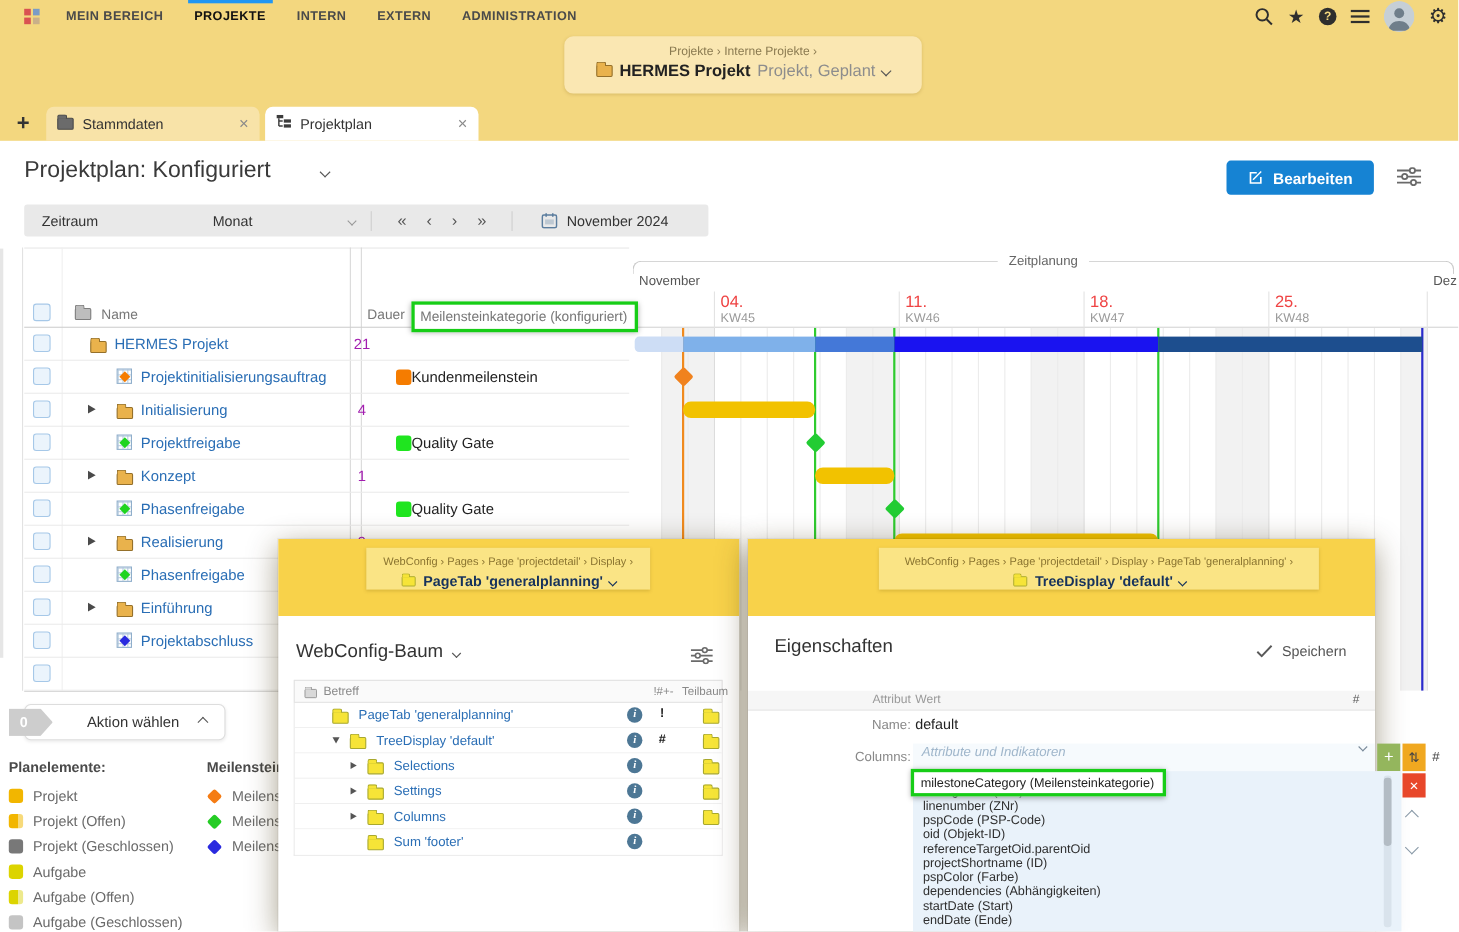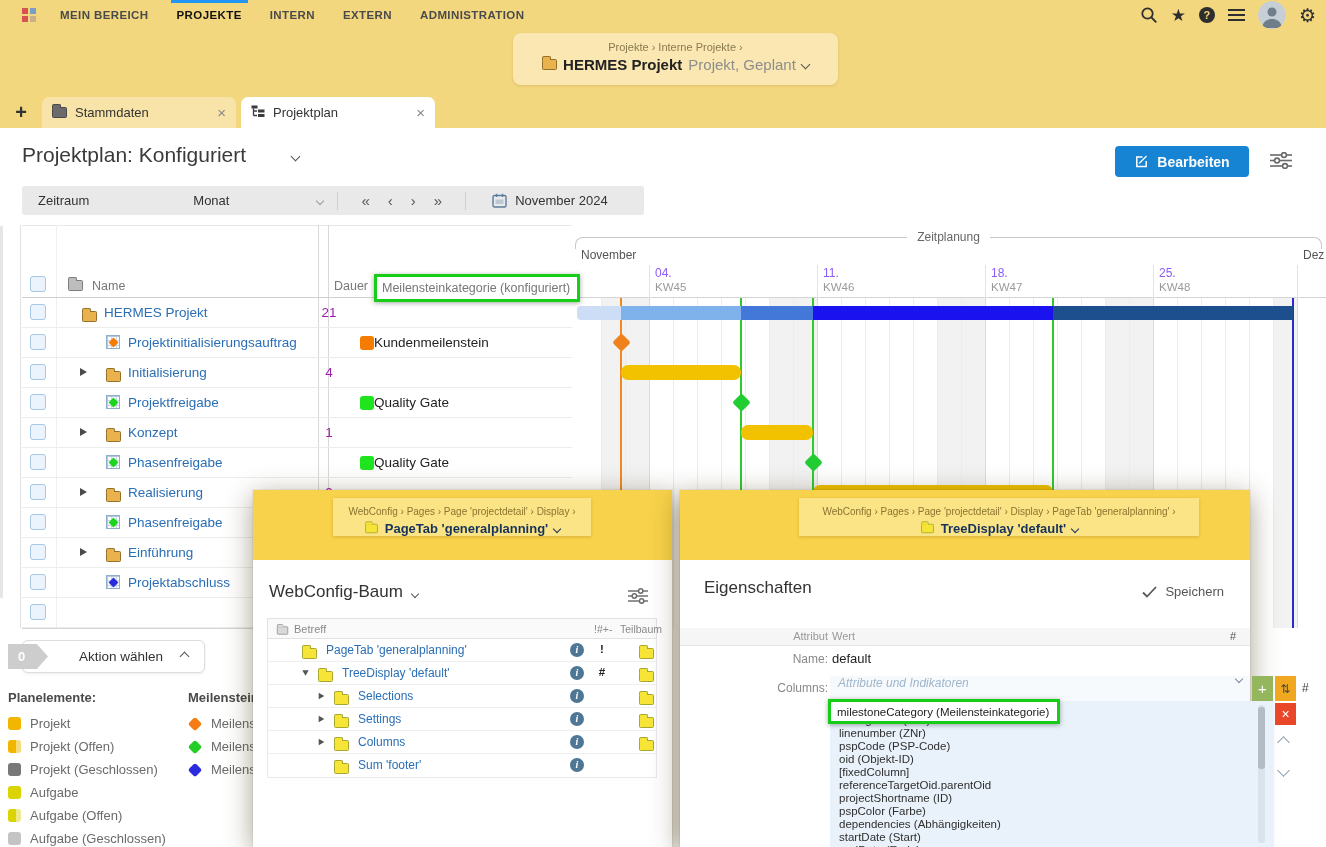--- a/index.html
+++ b/index.html
@@ -76,21 +76,21 @@
   .csw{width:14px;height:14px;border-radius:3px}
   .clb{font-size:13.5px;color:#222;white-space:nowrap}
   
   #gframe{position:absolute;left:575px;top:237px;width:747px;height:12px;border:1px solid #c9c9c9;border-bottom:none;border-radius:8px 8px 0 0}
   #glabel{position:absolute;left:575px;top:230px;width:747px;text-align:center;font-size:12px;color:#666}
   #glabel span{background:#fff;padding:0 10px}
   #gmonths{position:absolute;left:575px;top:248px;width:751px;height:17px;font-size:12px;color:#555}
   #gweeks{position:absolute;left:575px;top:265px;width:751px;height:33px;border-bottom:1px solid #d5d5d5}
   .wsep{position:absolute;top:0;width:1px;height:33px;background:#e3e3e3}
   .wlab{position:absolute;top:1px}
-  .wday{display:block;font-size:12px;color:#8b5cf6}
+  .wday{display:block;font-size:15px;color:#ef4444}
   .wkw{display:block;font-size:11.5px;color:#9a9a9a;margin-top:1px}
   #gantt-body{position:absolute;left:575px;top:298px;width:751px;height:330px;overflow:hidden}
   .wkend{position:absolute;top:0;height:330px;background:#f2f2f2;z-index:0}
   .dline{position:absolute;top:0;width:1px;height:330px;background:#ececec;z-index:1}
   .wline{background:#dcdcdc}
   .msline{position:absolute;top:0;width:2px;height:330px;z-index:2}
   .gseg{position:absolute;height:14px;z-index:3}
   .gbar{position:absolute;height:15px;border-radius:7px;z-index:3;cursor:pointer}
   .gdia{position:absolute;width:13px;height:13px;transform:rotate(45deg);border-radius:2px;z-index:4;cursor:pointer}
   
@@ -524,21 +524,20 @@
     </div>
     <div class="sqbtn" id="btn-plus">+</div>
     <div class="sqbtn" id="btn-swap">⇅</div>
     <span id="hash2">#</span>
     <div id="listbox">
         <div class="litem2">milestoneCategory (Meilensteinkategorie)</div>
         <div class="litem2">siblingIndex (Pos)</div>
         <div class="litem2">linenumber (ZNr)</div>
         <div class="litem2">pspCode (PSP-Code)</div>
         <div class="litem2">oid (Objekt-ID)</div>
-        <div class="litem2">[fixedColumn]</div>
         <div class="litem2">referenceTargetOid.parentOid</div>
         <div class="litem2">projectShortname (ID)</div>
         <div class="litem2">pspColor (Farbe)</div>
         <div class="litem2">dependencies (Abhängigkeiten)</div>
         <div class="litem2">startDate (Start)</div>
         <div class="litem2">endDate (Ende)</div>
       </div>
     <div class="sqbtn" id="btn-del">×</div>
     <div id="sbar">
         <div id="sthumb"></div>

